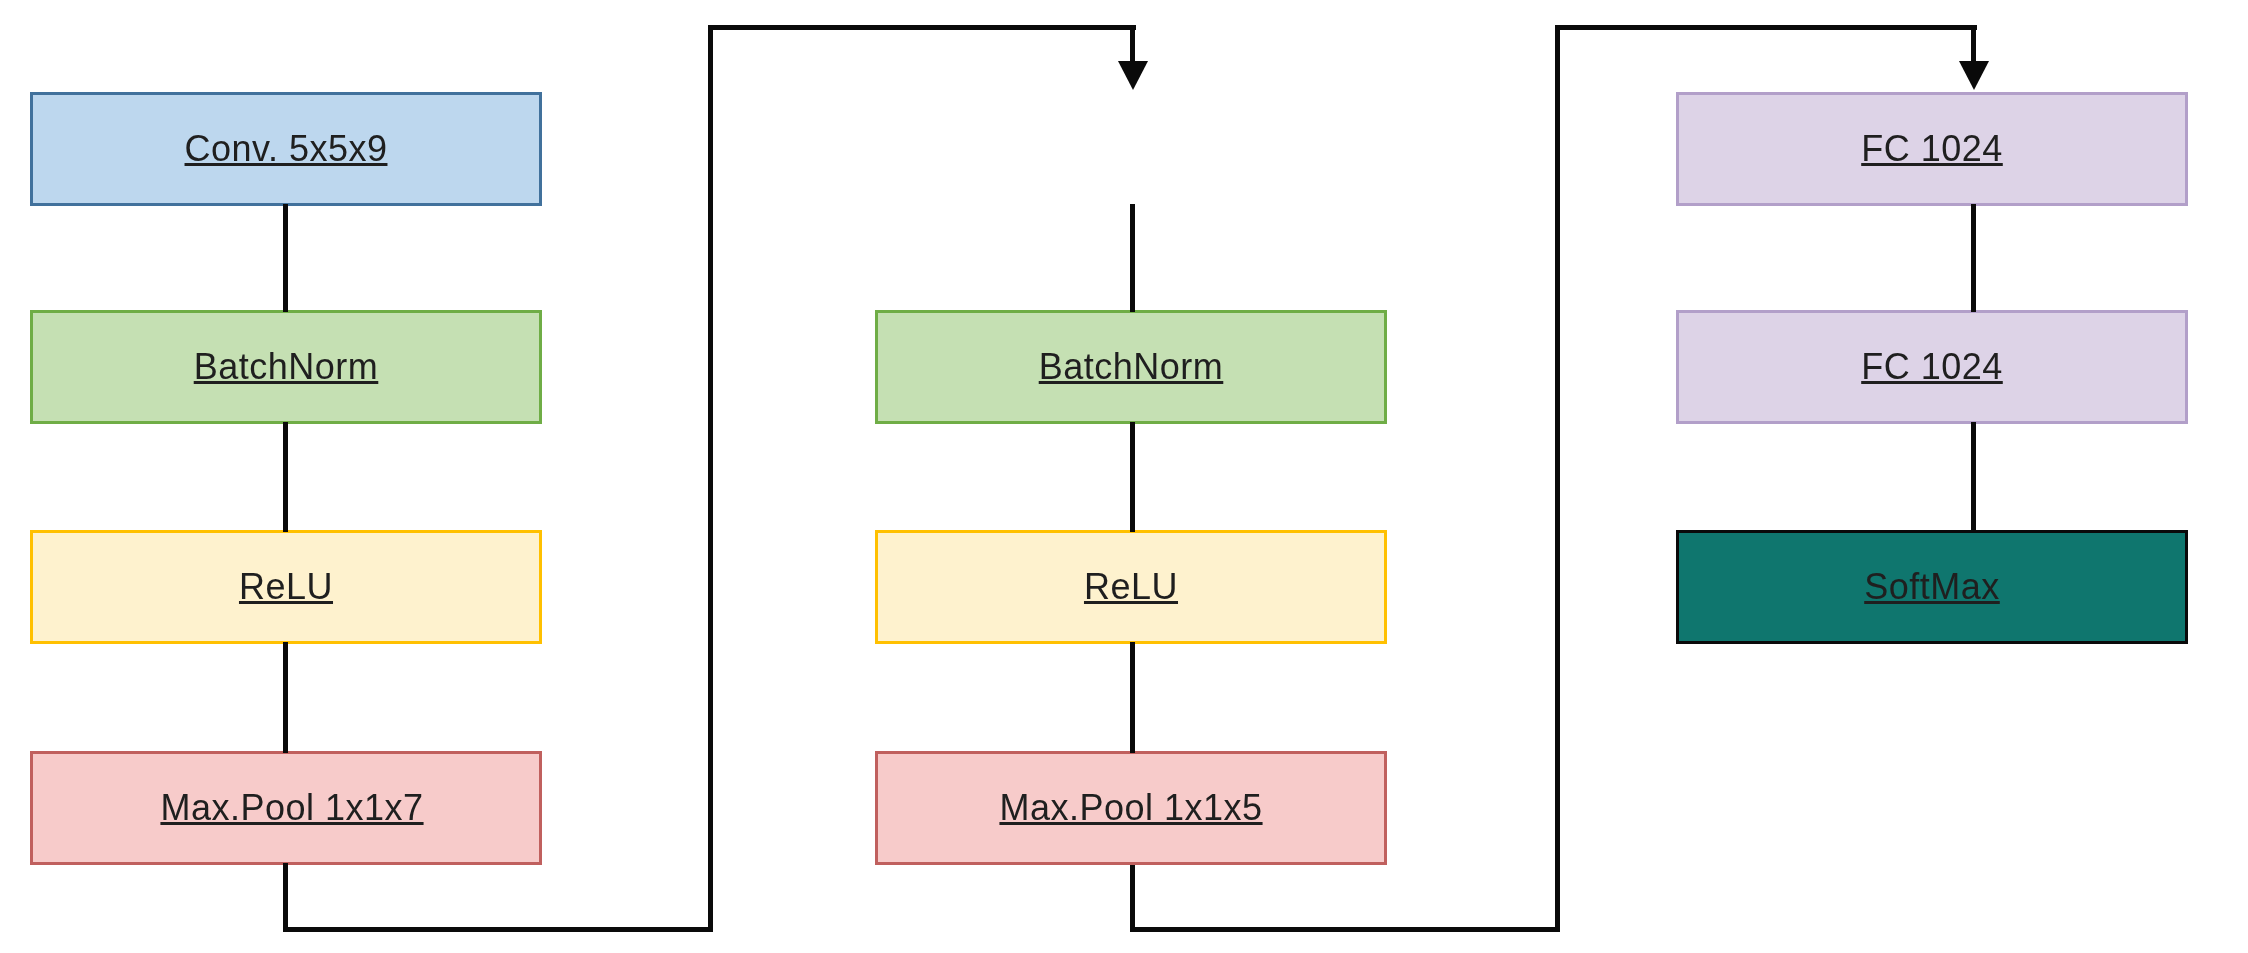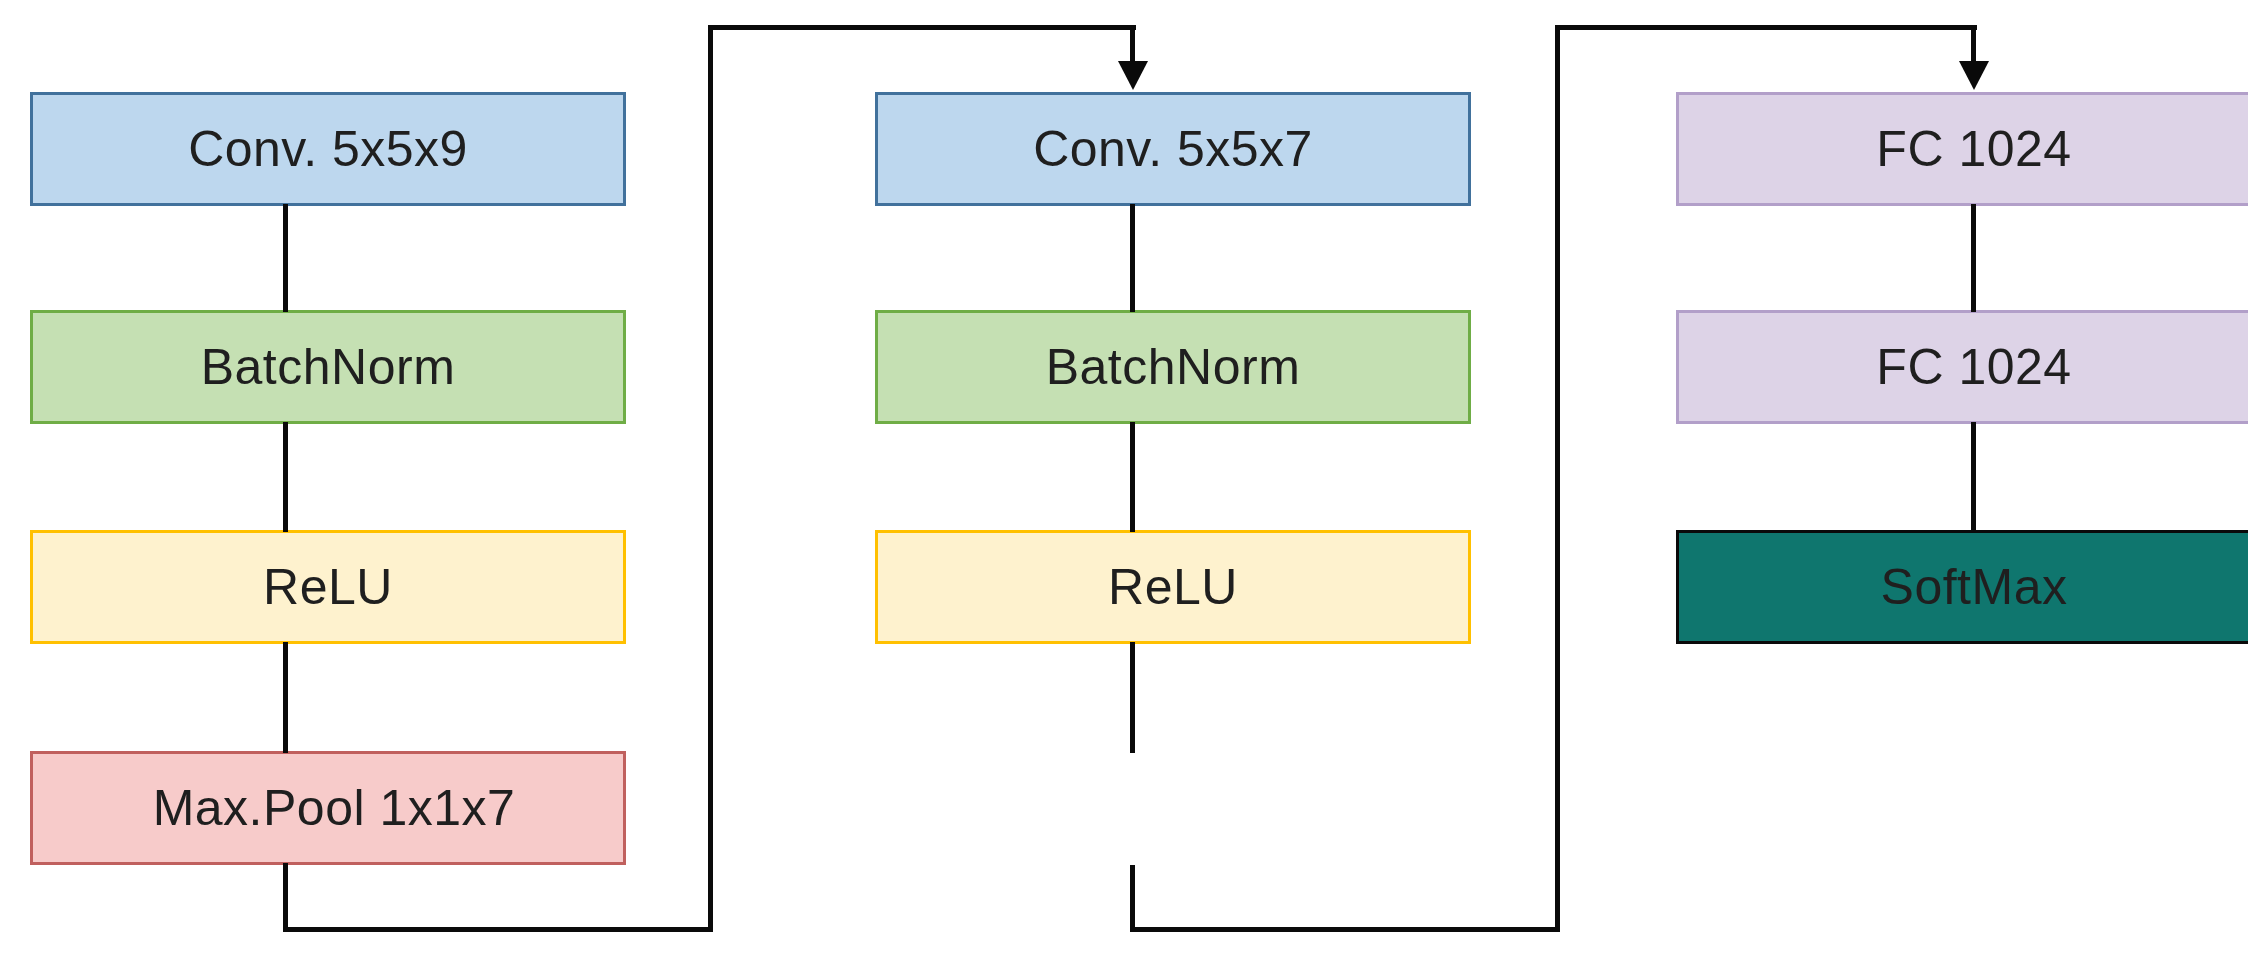--- a/index.html
+++ b/index.html
@@ -10,31 +10,32 @@
   #canvas {
     position: relative;
     width: 2248px;
     height: 953px;
     background: #ffffff;
     overflow: hidden;
     font-family: "Liberation Sans", "DejaVu Sans", sans-serif;
   }
   .block {
     position: absolute;
-    width: 596px;
+    width: 512px;
     height: 114px;
     box-sizing: border-box;
     border: 3px solid #000;
     display: flex;
     align-items: center;
     justify-content: center;
-    font-size: 50px;
+    font-size: 36px;
     color: #1f1f1f;
     letter-spacing: 0.5px;
     white-space: nowrap;
+    text-decoration: underline;
   }
   
   .c1 { left: 30px; }
   .c2 { left: 875px; }
   .c3 { left: 1664px; margin-left: 12px; }
   
   .r1 { top: 92px; }
   .r2 { top: 310px; }
   .r3 { top: 530px; }
   .r4 { top: 751px; }
@@ -55,23 +56,23 @@
 </head>
 <body>
 
 <div id="canvas">
 
   <div class="block c1 r1" style="background-color: rgb(189, 215, 238); border-color: rgb(65, 113, 156);">Conv. 5x5x9</div>
   <div class="block c1 r2" style="background-color: rgb(197, 224, 179); border-color: rgb(111, 173, 70);">BatchNorm</div>
   <div class="block c1 r3" style="background-color: rgb(254, 242, 206); border-color: rgb(255, 192, 0);">ReLU</div>
   <div class="block c1 r4" style="background-color: rgb(247, 203, 202); border-color: rgb(192, 96, 94); padding-left: 12px;">Max.Pool 1x1x7</div>
 
-  <div class="block c2 r1" style="background-color: rgb(189, 215, 238); border-color: rgb(65, 113, 156);">Conv. 5x5x7</div>
   <div class="block c2 r2" style="background-color: rgb(197, 224, 179); border-color: rgb(111, 173, 70);">BatchNorm</div>
   <div class="block c2 r3" style="background-color: rgb(254, 242, 206); border-color: rgb(255, 192, 0);">ReLU</div>
+  <div class="block c2 r4" style="background-color: rgb(247, 203, 202); border-color: rgb(192, 96, 94);">Max.Pool 1x1x5</div>
 
   <div class="block c3 r1" style="background-color: rgb(221, 211, 231); border-color: rgb(178, 159, 201);">FC 1024</div>
   <div class="block c3 r2" style="background-color: rgb(221, 211, 231); border-color: rgb(178, 159, 201);">FC 1024</div>
   <div class="block c3 r3" style="background-color: #0f766e; border-color: rgb(10, 10, 10);">SoftMax</div>
 
   <div class="seg" style="left: 283px; top: 204px; width: 5px; height: 108px; background-color: rgb(10, 10, 10);"></div>
   <div class="seg" style="left: 283px; top: 422px; width: 5px; height: 110px; background-color: rgb(10, 10, 10);"></div>
   <div class="seg" style="left: 283px; top: 642px; width: 5px; height: 111px; background-color: rgb(10, 10, 10);"></div>
 
   <div class="seg" style="left: 1130px; top: 204px; width: 5px; height: 108px; background-color: rgb(10, 10, 10);"></div>

